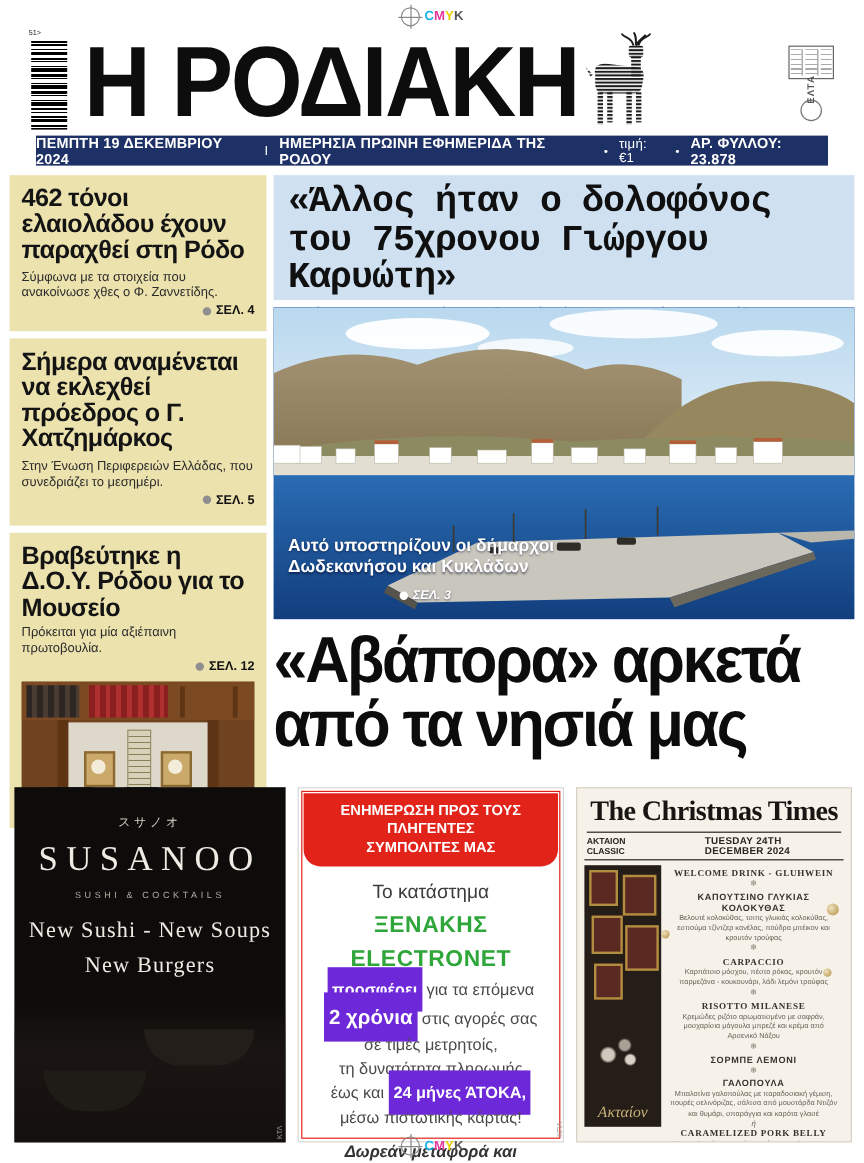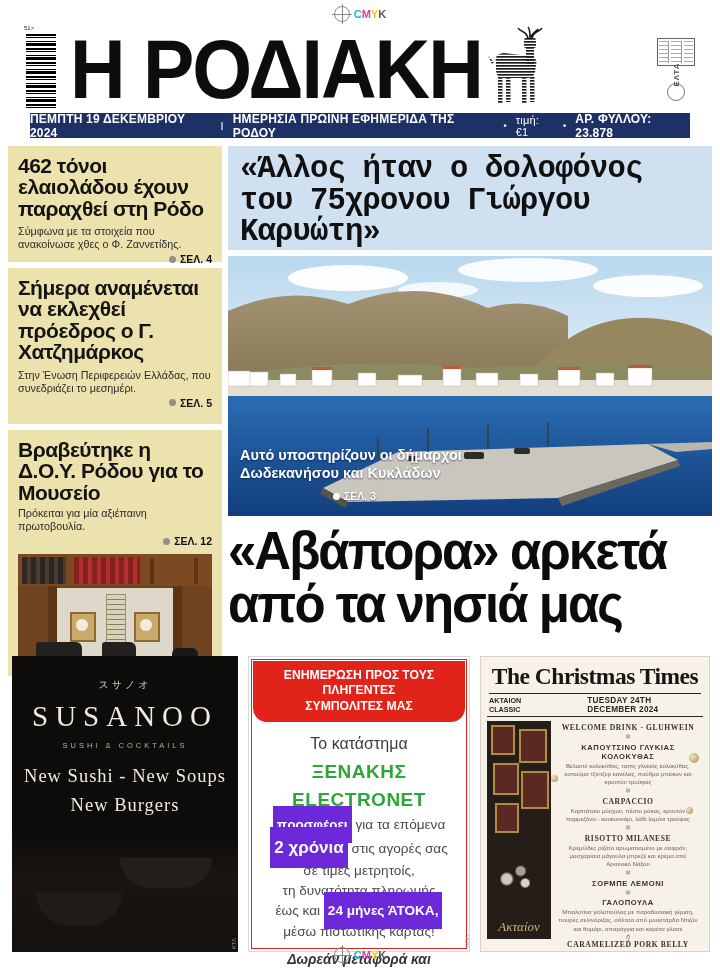--- a/index.html
+++ b/index.html
@@ -72,21 +72,21 @@
   .col-right{flex:1;display:flex;flex-direction:column;gap:6px;}
   .lead-box{background:#cfe0f1;padding:8px 12px 7px 12px;}
   .lead-title{font-size:30.5px;font-weight:800;line-height:1.04;letter-spacing:-.8px;color:#101010;font-family:Liberation Mono, monospace;}
   .lead-subrow{display:flex;align-items:baseline;margin-top:6px;}
   .lead-sub{font-size:11.3px;color:#222;flex:1;}
   .lead-page{font-size:10.5px;font-weight:bold;margin-left:8px;}
   
   .harbor{position:relative;width:100%;height:260px;overflow:hidden;background:#1a57a0;}
   .harbor svg{position:absolute;inset:0;}
   .harbor-caption{position:absolute;left:12px;bottom:34px;color:#fff;font-weight:800;font-size:14.5px;line-height:1.25;text-shadow:0 1px 2px rgba(0,0,40,.55);}
-  .harbor-page{position:absolute;left:105px;bottom:14px;display:flex;align-items:center;gap:4px;color:#fff;font-size:10.5px;font-weight:bold;text-shadow:0 1px 2px rgba(0,0,40,.55);}
+  .harbor-page{position:absolute;left:105px;bottom:14px;display:flex;align-items:center;gap:4px;color:#fff;font-size:10.5px;font-weight:bold;text-shadow:0 1px 2px rgba(0,0,40,.55);font-style:italic;}
   .harbor-page .dot{width:7px;height:7px;border-radius:50%;background:#fff;}
   .main-head{font-size:51px;font-weight:900;letter-spacing:-2px;line-height:.99;color:#0c0c0c;margin-top:2px;transform:scaleY(1.06);transform-origin:left top;}
   
   .ads{position:absolute;top:656px;left:12px;right:10px;height:296px;display:flex;gap:10px;}
   
   .ad-susanoo{width:226px;flex:0 0 auto;background:#0d0c0b;color:#efeae2;position:relative;text-align:center;overflow:hidden;}
   .sus-katakana{font-size:10px;letter-spacing:3px;margin-top:22px;color:#d9d2c6;}
   .sus-name{font-family:"Liberation Serif",serif;font-size:29px;letter-spacing:7px;margin-top:8px;font-weight:normal;}
   .sus-tag{font-size:7.5px;letter-spacing:3px;color:#b5ada0;margin-top:8px;}
   .sus-line1{font-family:"Liberation Serif",serif;font-size:18.5px;margin-top:16px;letter-spacing:1px;}
@@ -183,21 +183,21 @@
   <span>ΗΜΕΡΗΣΙΑ ΠΡΩΙΝΗ ΕΦΗΜΕΡΙΔΑ ΤΗΣ ΡΟΔΟΥ</span>
   <span class="dot-sep">•</span>
   <span class="thin">τιμή: €1</span>
   <span class="dot-sep">•</span>
   <span>ΑΡ. ΦΥΛΛΟΥ: 23.878</span>
 </div>
 
 <div class="content">
 
   <div class="col-left">
-    <div class="side-box" style="height:116px;">
+    <div class="side-box" style="height:130px;">
       <div class="side-title">462 τόνοι ελαιολάδου έχουν παραχθεί στη Ρόδο</div>
       <div class="side-sub">Σύμφωνα με τα στοιχεία που ανακοίνωσε χθες ο Φ. Ζαννετίδης.</div>
       <div class="pageref">
           <span class="dot"></span>
           <span>ΣΕΛ. 4</span>
         </div>
     </div>
     <div class="side-box" style="height:156px;">
       <div class="side-title">Σήμερα αναμένεται να εκλεχθεί πρόεδρος ο Γ. Χατζημάρκος</div>
       <div class="side-sub">Στην Ένωση Περιφερειών Ελλάδας, που συνεδριάζει το μεσημέρι.</div>

